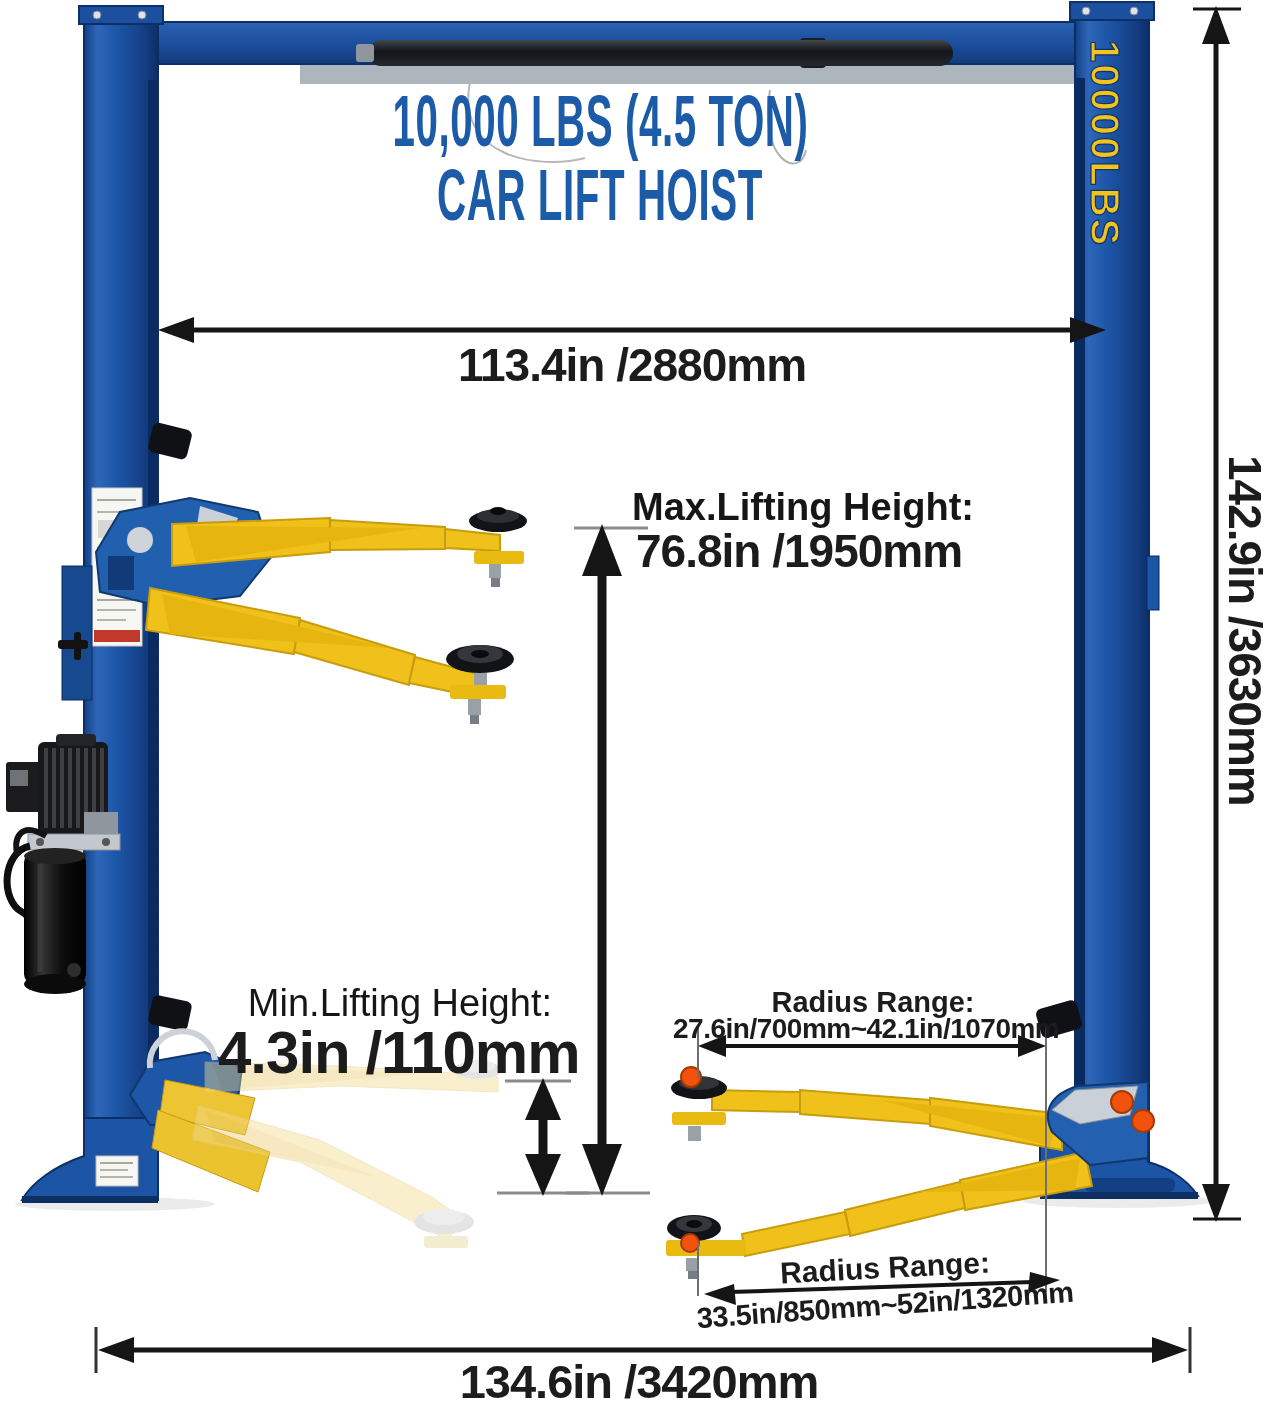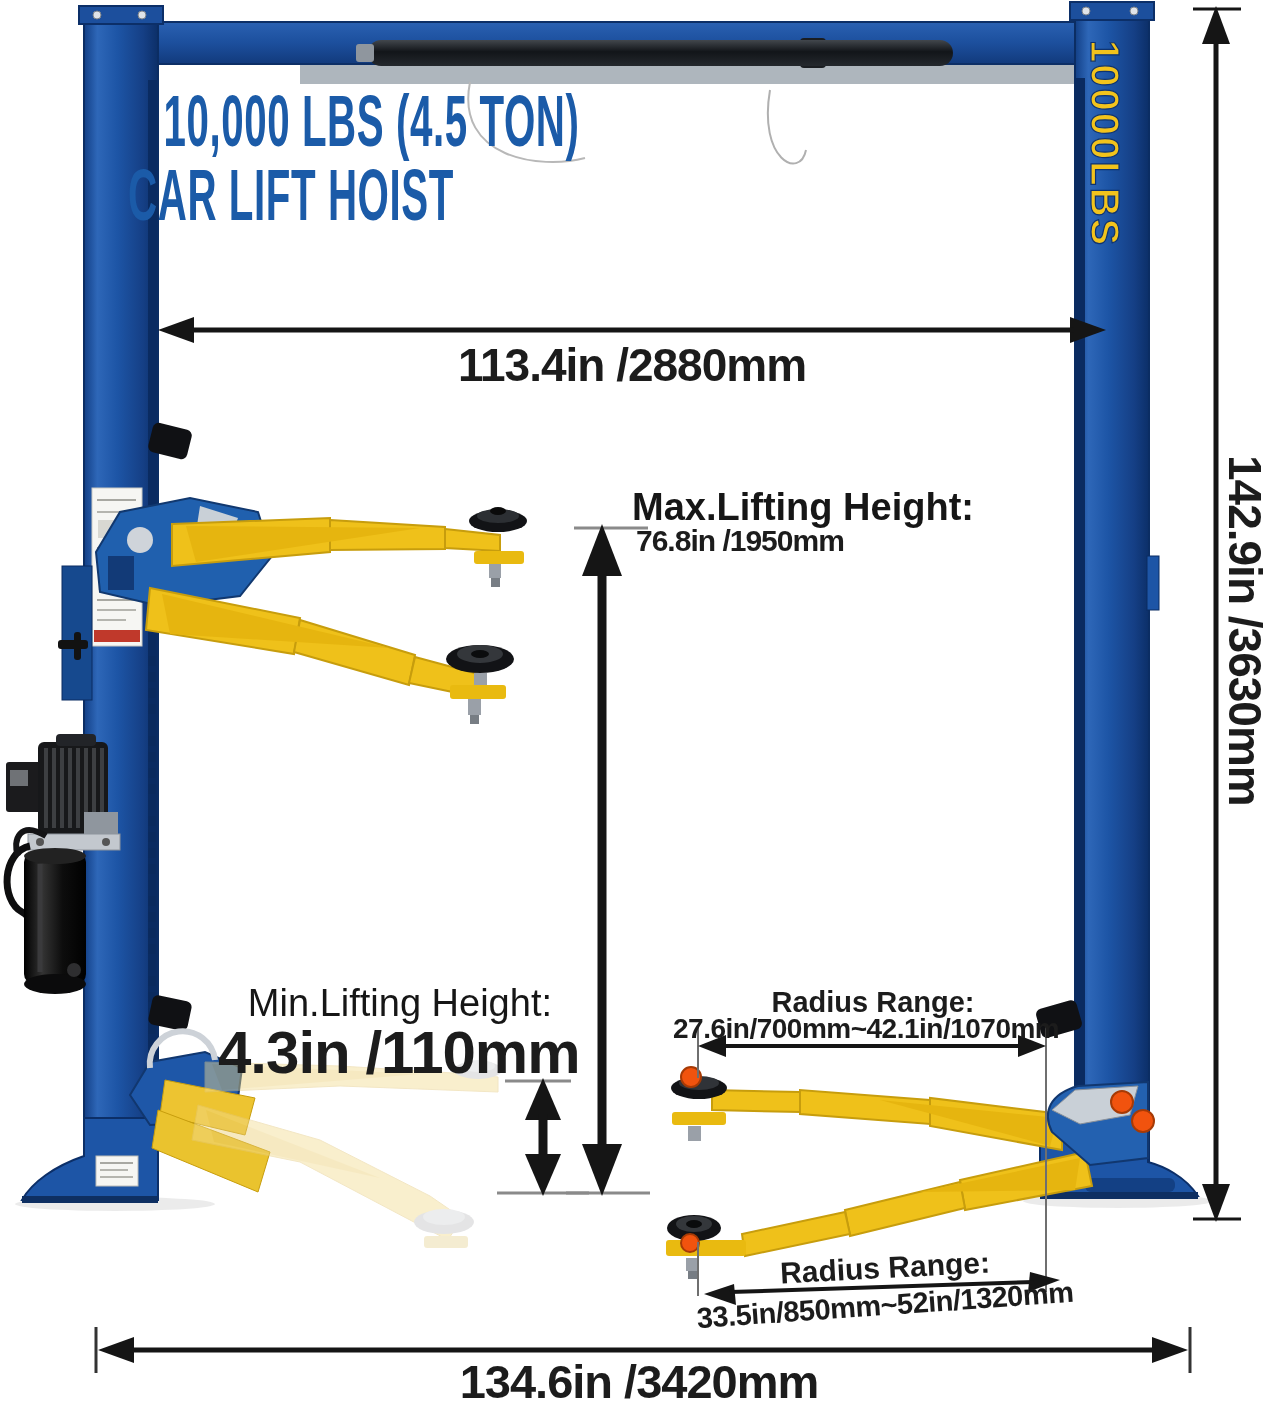--- a/index.html
+++ b/index.html
@@ -1,26 +1,26 @@
 <!DOCTYPE html>
 <html><head>
 <meta charset="utf-8">
 <style>
   html,body{margin:0;padding:0;background:#ffffff;}
   .canvas{position:relative;width:1276px;height:1409px;background:#ffffff;overflow:hidden;
           font-family:"Liberation Sans","DejaVu Sans",sans-serif;}
   .canvas svg{position:absolute;left:0;top:0;}
   .txt{position:absolute;white-space:nowrap;color:#1c1c1c;}
-  .title{position:absolute;left:0;top:84px;width:1200px;color:#1b5ba8;}
+  .title{position:absolute;left:0;top:84px;width:1200px;text-align:center;color:#1b5ba8;}
   .title .l{display:inline-block;transform:scaleX(0.56);transform-origin:50% 50%;
             font-weight:800;font-size:72px;line-height:74px;letter-spacing:1px;white-space:nowrap;}
   .dim-w{left:0;top:338px;width:1264px;text-align:center;font-weight:600;font-size:46px;letter-spacing:-1px;}
   .dim-h{left:1218px;top:455px;writing-mode:vertical-rl;font-weight:600;font-size:46px;letter-spacing:-1px;}
   .max-label{left:632px;top:486px;font-weight:700;font-size:38px;color:#161616;}
-  .max-value{left:636px;top:524px;font-weight:800;font-size:30px;letter-spacing:-1px;}
+  .max-value{left:636px;top:524px;font-weight:800;font-size:46px;letter-spacing:-1px;}
   .min-label{left:220px;top:982px;width:332px;text-align:right;font-weight:400;font-size:38px;color:#161616;}
   .min-value{left:218px;top:1018px;width:346px;text-align:right;font-weight:800;font-size:60px;letter-spacing:-1px;}
   .rf-label{left:673px;top:986px;width:400px;text-align:center;font-weight:600;font-size:29px;}
   .rf-value{left:673px;top:1013px;width:400px;text-align:left;font-weight:600;font-size:28px;letter-spacing:-0.5px;}
   .rr-label{left:685px;top:1251px;width:400px;text-align:center;font-weight:600;font-size:30px;transform:rotate(-3deg);}
   .rr-value{left:685px;top:1289px;width:400px;text-align:center;font-weight:600;font-size:29px;letter-spacing:-0.5px;transform:rotate(-4deg);}
   .dim-bw{left:0;top:1354px;width:1278px;text-align:center;font-weight:600;font-size:47px;letter-spacing:-1px;}
   .badge{left:1082px;top:40px;writing-mode:vertical-rl;font-weight:800;font-size:40px;
          letter-spacing:2px;color:#f2c31c;-webkit-text-stroke:1.2px #0e3370;}
 </style>

